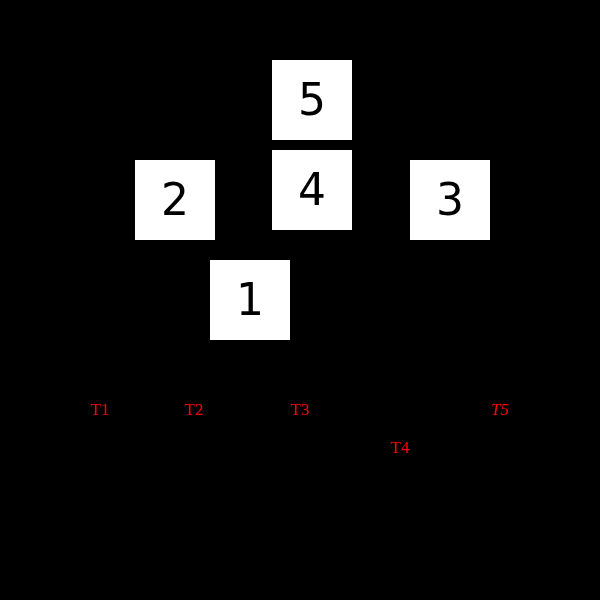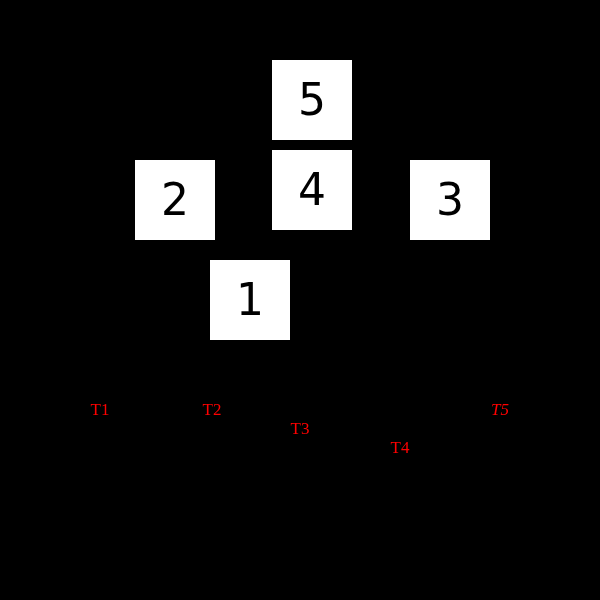--- a/index.html
+++ b/index.html
@@ -57,18 +57,18 @@
     <span class="digit">3</span>
   </div>
   <div class="block" style="left: 272px; top: 150px; width: 80px; height: 80px;">
     <span class="digit">4</span>
   </div>
   <div class="block" style="left: 272px; top: 60px; width: 80px; height: 80px;">
     <span class="digit">5</span>
   </div>
 
   <div class="tlabel" style="left: 100px; top: 409px;">T1</div>
-  <div class="tlabel" style="left: 212px; top: 409px;">T2</div>
-  <div class="tlabel" style="left: 300px; top: 409px; margin-top: 19px;">T3</div>
+  <div class="tlabel" style="left: 194px; top: 409px;">T2</div>
+  <div class="tlabel" style="left: 300px; top: 409px;">T3</div>
   <div class="tlabel" style="left: 400px; top: 409px; margin-top: 38px;">T4</div>
   <div class="tlabel" style="left: 500px; top: 409px; font-style: italic;">T5</div>
 
 </div>
 
 </body></html>

